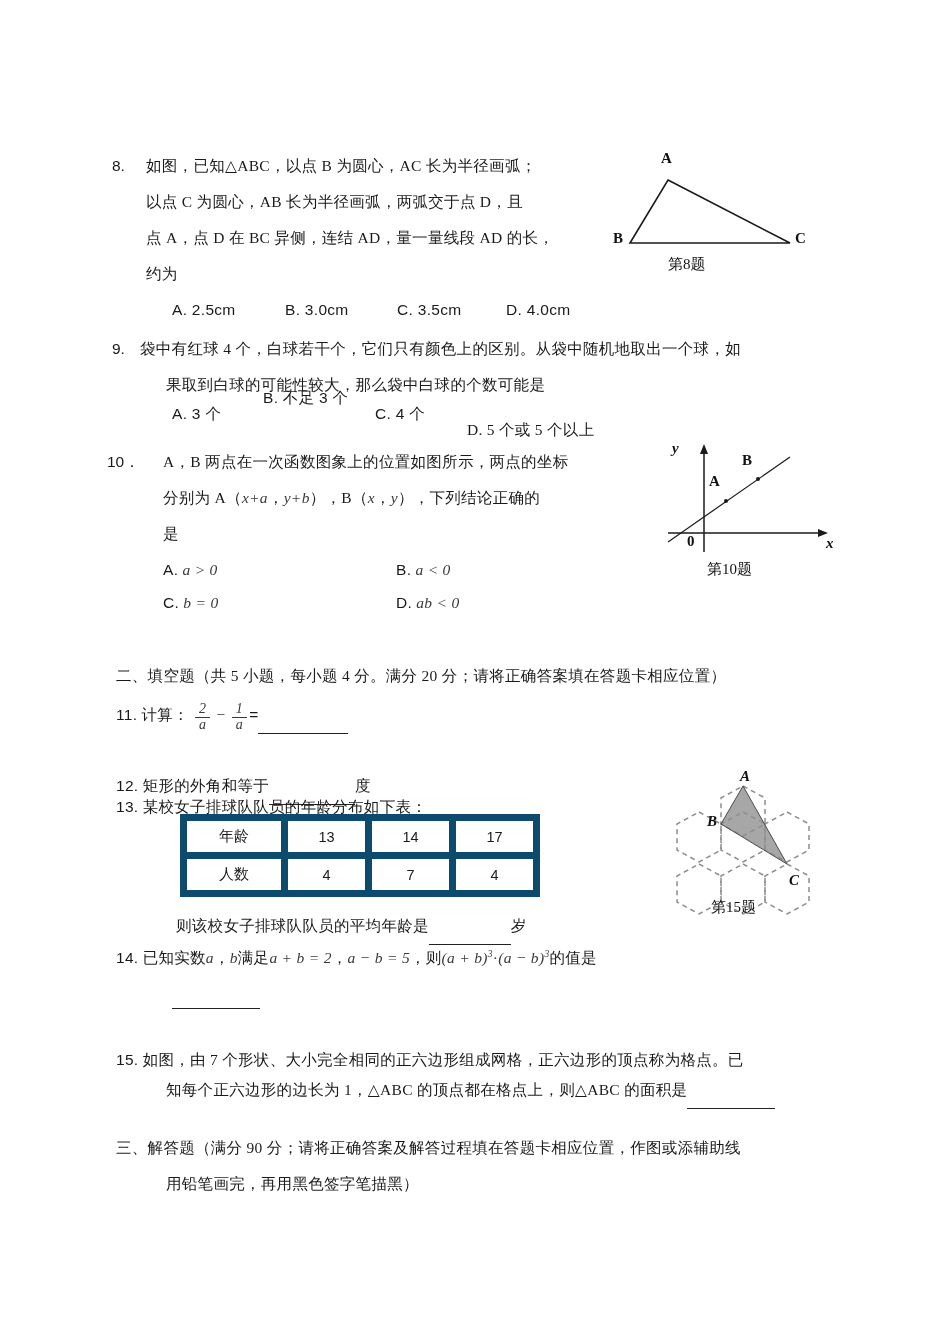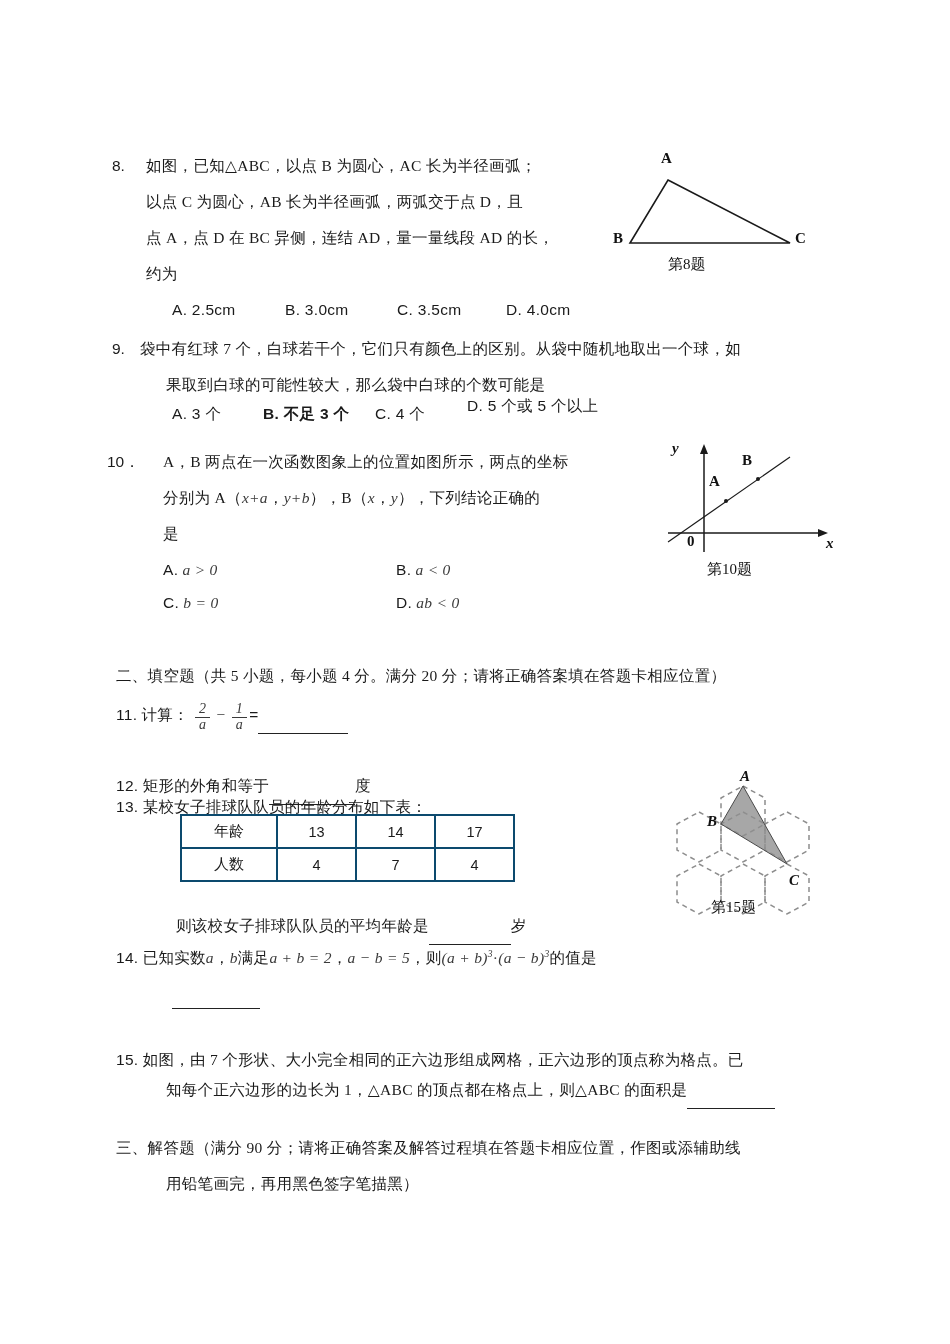--- a/index.html
+++ b/index.html
@@ -99,21 +99,21 @@
     font-style: italic;
   }
 
   
   .datatable {
     position: absolute;
     border-collapse: collapse;
     font-family: "Liberation Sans", sans-serif;
   }
   .datatable td {
-    border: 2px solid #0c4a6e;
+    border: 7px solid #0c4a6e;
     height: 29px;
     text-align: center;
     font-size: 14.5px;
     color: #1a1a1a;
   }
   .datatable td.hdr {
     font-family: "Liberation Serif", "DejaVu Serif", serif;
     font-size: 15px;
     width: 92px;
   }
@@ -141,27 +141,27 @@
     <svg width="215" height="100" viewBox="0 0 215 100">
       <polygon points="63,30 185,93 25,93" fill="none" stroke="#1a1a1a" stroke-width="1.6"></polygon>
     </svg>
   </div>
   <div class="figlabel" style="left:661px; top:150px;">A</div>
   <div class="figlabel" style="left:613px; top:230px;">B</div>
   <div class="figlabel" style="left:795px; top:230px;">C</div>
   <div class="figcap" style="left:668px; top:255px;">第8题</div>
 
   <div class="qnum" style="left:112px; top:331px;">9.</div>
-  <div class="q cjk" style="left:140px; top:331px;">袋中有红球 7 个，白球若干个，它们只有颜色上的区别。从袋中随机地取出一个球，如</div>
+  <div class="q cjk" style="left:140px; top:331px;">袋中有红球 4 个，白球若干个，它们只有颜色上的区别。从袋中随机地取出一个球，如</div>
   <div class="q cjk" style="left:166px; top:367px;">果取到白球的可能性较大，那么袋中白球的个数可能是</div>
 
   <div class="q sans" style="left:172px; top:396px;">A. 3 个</div>
-  <div class="q sans" style="left:263px; top:396px;font-weight:bold;">B. 不足 3 个</div>
+  <div class="q sans" style="left:263px; top:380px;">B. 不足 3 个</div>
   <div class="q sans" style="left:375px; top:396px;">C. 4 个</div>
-  <div class="q sans" style="left:467px; top:388px;">D. 5 个或 5 个以上</div>
+  <div class="q sans" style="left:467px; top:412px;font-family:Liberation Serif, serif;">D. 5 个或 5 个以上</div>
 
   <div class="qnum" style="left:107px; top:444px;">10．</div>
   <div class="q cjk" style="left:163px; top:444px;">A，B 两点在一次函数图象上的位置如图所示，两点的坐标</div>
 
   <div class="q cjk" style="left:163px; top:480px;">
     <span>分别为 A（</span><span class="mi">x+a</span><span>，</span><span class="mi">y+b</span><span>），B（</span><span class="mi">x</span><span>，</span><span class="mi">y</span><span>），下列结论正确的</span>
   </div>
 
   <div class="q cjk" style="left:163px; top:516px;">是</div>
 

